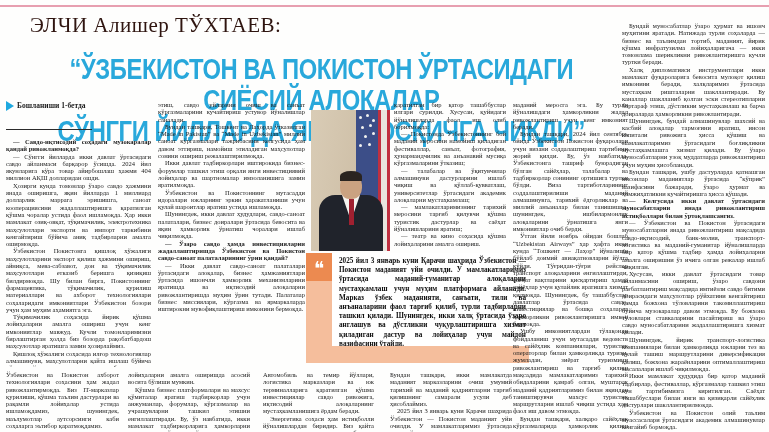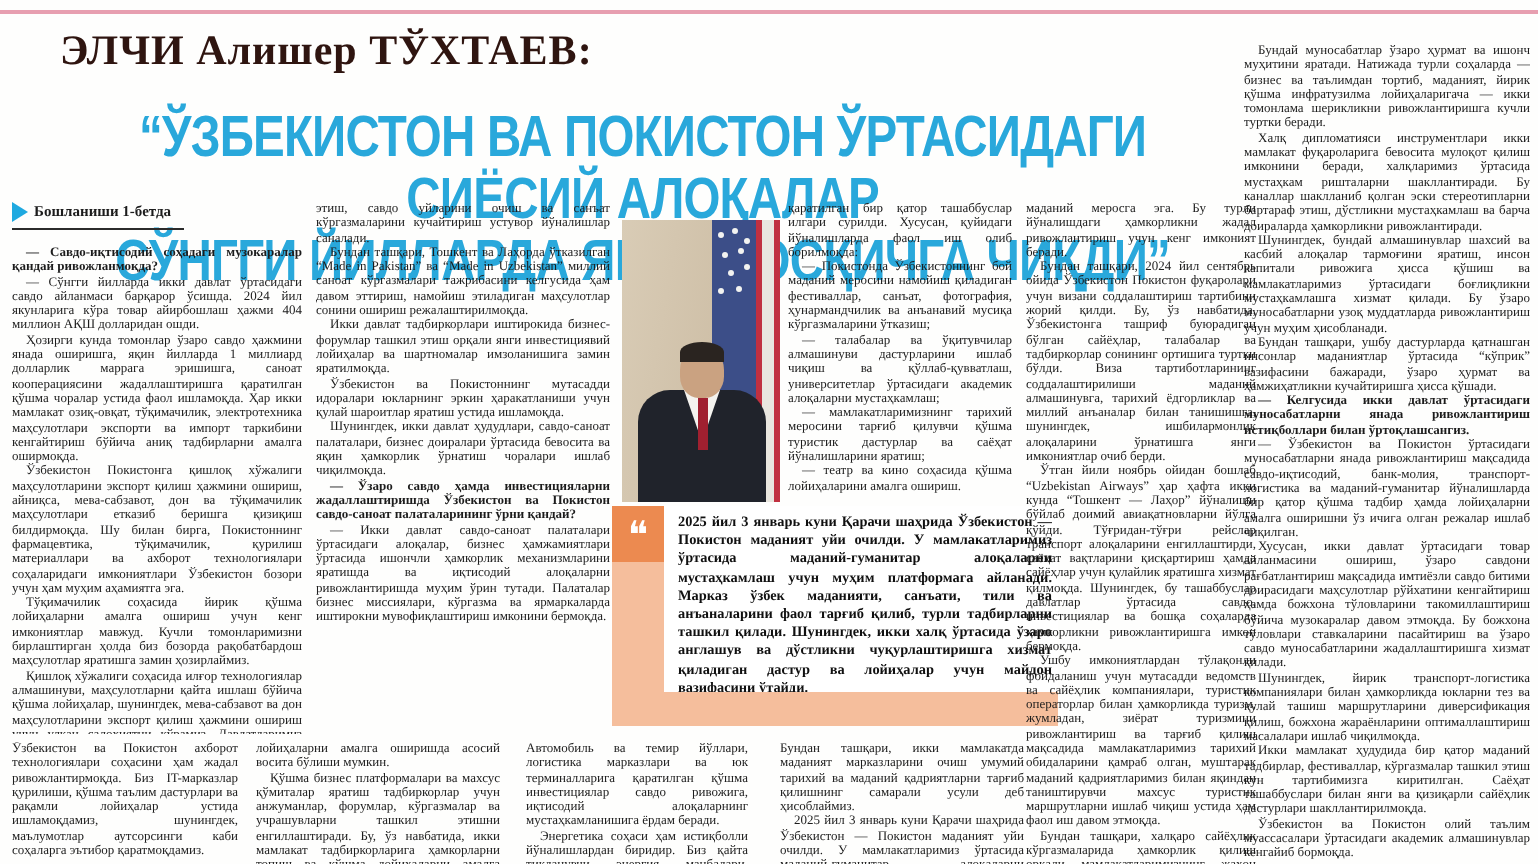--- a/index.html
+++ b/index.html
@@ -1,29 +1,29 @@
 <!DOCTYPE html>
 <html><head>
 <meta charset="utf-8">
 <style>
   html,body{margin:0;padding:0;background:#ffffff;}
   .page{position:relative;width:769px;height:432px;background:#fefefd;overflow:hidden;
         font-family:"Liberation Serif",serif;color:#1c1c1c;}
   .toprule{position:absolute;left:0;top:5px;width:769px;height:2px;}
-  .kicker{position:absolute;left:30px;top:13px;font-size:21px;font-weight:bold;letter-spacing:.5px;}
+  .kicker{position:absolute;left:30px;top:13px;font-size:21px;font-weight:normal;letter-spacing:.5px;}
   .headline{position:absolute;left:22px;top:39px;width:598px;height:64px;overflow:visible;margin-top:15px;}
   .headline-inner{width:730px;transform:scaleX(.82);transform-origin:0 0;
         font-family:"Liberation Sans",sans-serif;font-weight:bold;
         font-size:29px;line-height:31px;text-align:center;letter-spacing:-.5px;}
   .col{position:absolute;overflow:hidden;text-align:justify;font-size:6.5px;line-height:7.3px;}
   .col p{margin:0;text-indent:7px;}
   .col p.q{font-weight:bold;}
   .col p.noindent{text-indent:0;}
   .tag{display:flex;align-items:center;gap:3px;margin-bottom:8px;border-bottom:1.5px solid #2b2b2b;
-       padding-bottom:3px;width:86px;}
+       padding-bottom:18px;width:86px;}
   .tag-tri{width:0;height:0;border-top:5px solid transparent;border-bottom:5px solid transparent;}
   .tag-label{font-weight:bold;font-size:7.5px;white-space:nowrap;}
   
   .photo{position:absolute;left:311px;top:110px;width:79px;height:141px;overflow:hidden;
          background:linear-gradient(100deg,#d9ccb6 0%,#cfc0a8 55%,#c4b49c 60%);}
   .flag{position:absolute;right:0;top:0;width:34px;height:141px;}
   .flag-navy{position:absolute;left:0;top:0;width:22px;height:141px;}
   .flag-red{position:absolute;left:22px;top:0;width:3px;height:141px;}
   .flag-white{position:absolute;left:25px;top:0;width:6px;height:141px;background:#e9e6df;}
   .flag-red2{position:absolute;left:31px;top:0;width:3px;height:141px;}

